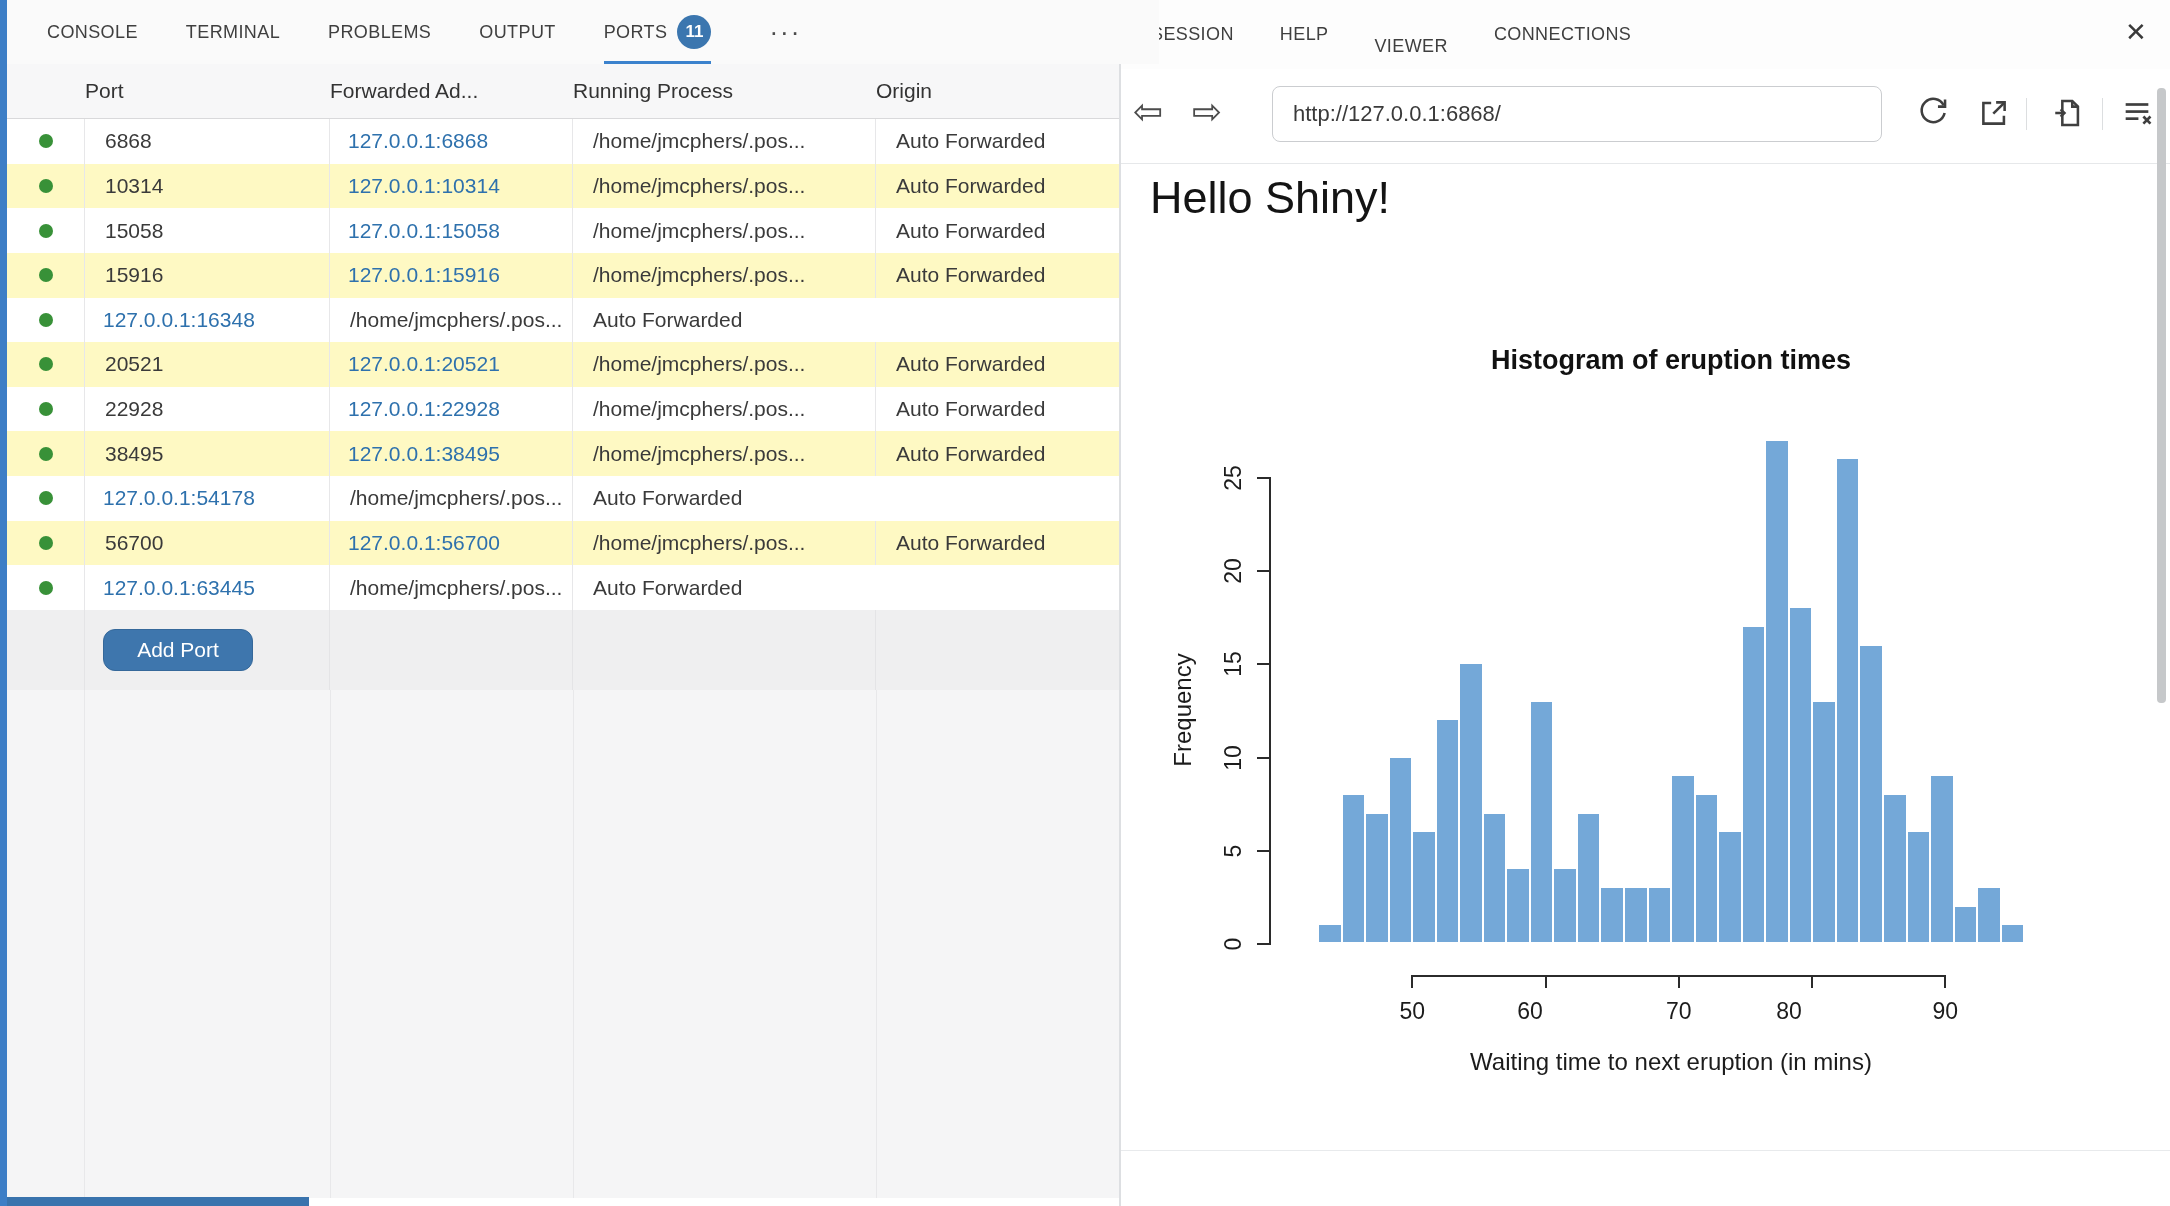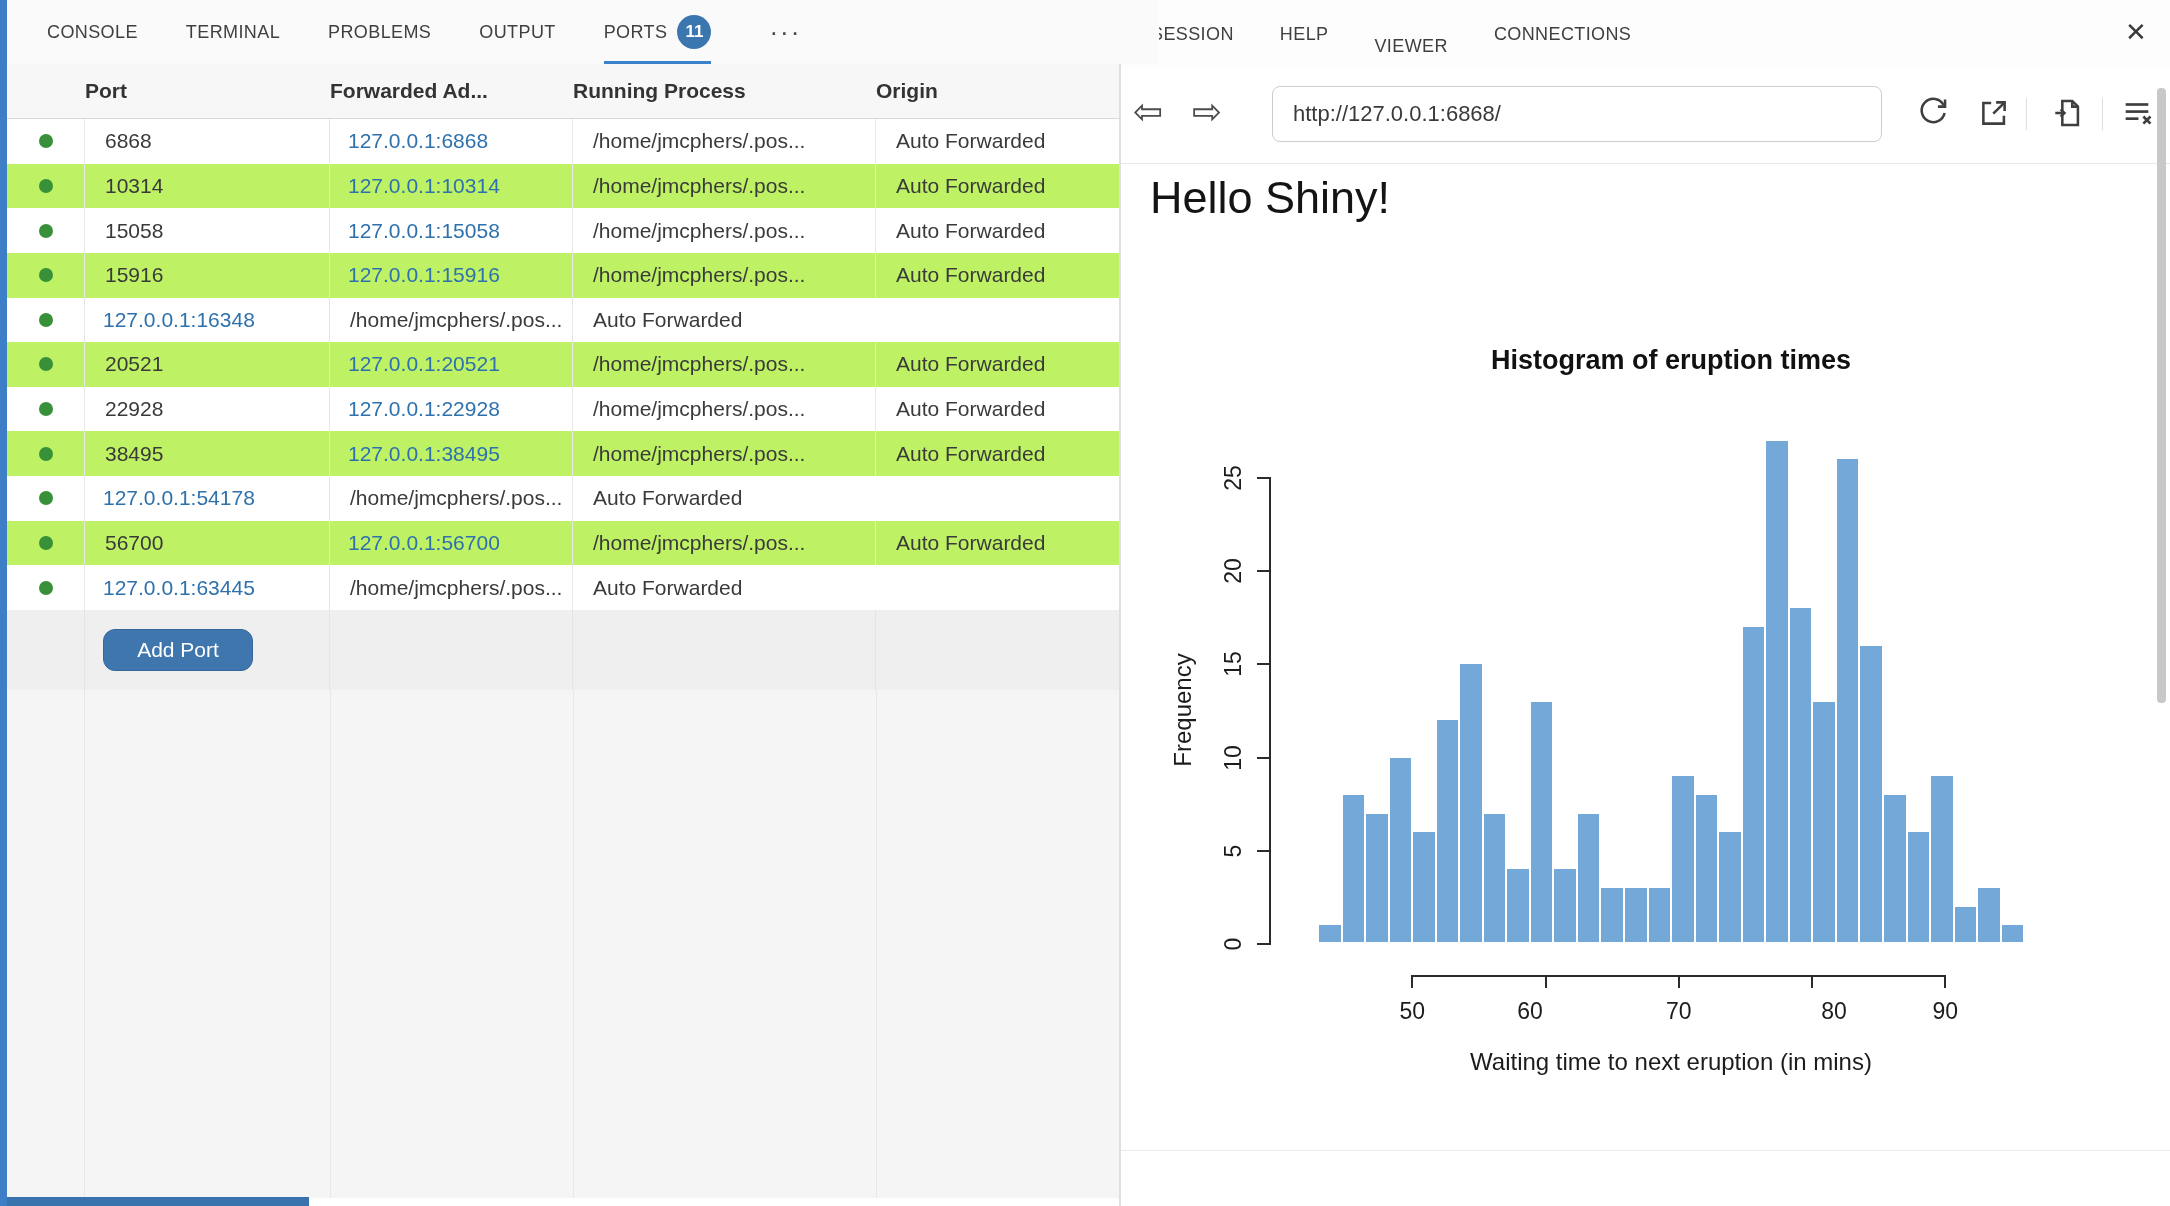--- a/index.html
+++ b/index.html
@@ -28,24 +28,24 @@
          font-size:17px;font-weight:bold;display:flex;align-items:center;justify-content:center;}
   .overflow-dots{font-size:26px;color:#4a4a4a;margin-left:10px;letter-spacing:2px;cursor:pointer;}
   #window-controls{position:absolute;right:1095px;top:0;height:64px;display:flex;align-items:center;gap:28px;}
   .wc{width:26px;height:26px;display:flex;align-items:center;justify-content:center;cursor:pointer;}
   #close-viewer{position:absolute;left:2116px;top:12px;width:40px;height:40px;display:flex;align-items:center;justify-content:center;
       font-family:"DejaVu Sans", sans-serif;font-size:26px;color:#3a3a3a;cursor:pointer;}
 
   
   #table-header{left:7px;top:64px;width:1112px;height:55px;background:#f7f7f8;border-bottom:1px solid #d9d9db;
       display:grid;grid-template-columns:78px 245px 243px 303px 242px;align-items:center;box-sizing:border-box;z-index:4;}
-  #table-header .h{font-size:21px;font-weight:bold;color:#333;}
+  #table-header .h{font-size:21px;font-weight:normal;color:#333;}
   #ports-rows{left:7px;top:119px;width:1112px;}
   .prow{display:grid;grid-template-columns:78px 245px 243px 303px 242px;height:44.64px;background:#ffffff;align-items:center;}
-  .prow.alt{background:#bef264;}
+  .prow.alt{background:#fef9c3;}
   .prow .c{font-size:21px;color:#3a3a3a;height:100%;display:flex;align-items:center;
            border-right:1px solid #e7e7e9;box-sizing:border-box;overflow:hidden;white-space:nowrap;}
   .prow .c:last-child{border-right:none;}
   .c.pad20{padding-left:20px;}
   .c.pad18{padding-left:18px;}
   .c.link{color:#2e71ad;cursor:pointer;}
   .dotc{justify-content:center;}
   .dot{width:14px;height:14px;border-radius:50%;background:#389138;}
   #addport-row{left:7px;top:610px;width:1112px;height:80px;background:#efeff0;
       display:grid;grid-template-columns:78px 245px 243px 303px 242px;align-items:center;}
@@ -344,16 +344,16 @@
     <div class="tick" style="left: 138px; top: 227px; width: 12px; height: 2px;"></div>
     <div class="ylab" style="left: 114px; top: 228px;">25</div>
     <div class="axis" style="left: 292.275px; top: 725px; width: 533px; height: 2px;"></div>
     <div class="tick" style="left: 292.275px; top: 725px; width: 2px; height: 13px;"></div>
     <div class="xlab" style="left: 293.275px; top: 748px;">50</div>
     <div class="tick" style="left: 425.525px; top: 725px; width: 2px; height: 13px;"></div>
     <div class="xlab" style="left: 411px; top: 748px;">60</div>
     <div class="tick" style="left: 558.775px; top: 725px; width: 2px; height: 13px;"></div>
     <div class="xlab" style="left: 559.775px; top: 748px;">70</div>
     <div class="tick" style="left: 692.025px; top: 725px; width: 2px; height: 13px;"></div>
-    <div class="xlab" style="left: 715px; top: 748px;">80</div>
+    <div class="xlab" style="left: 670px; top: 748px;">80</div>
     <div class="tick" style="left: 825.275px; top: 725px; width: 2px; height: 13px;"></div>
     <div class="xlab" style="left: 826.275px; top: 748px;">90</div>
   </div>
 
 </body></html>

